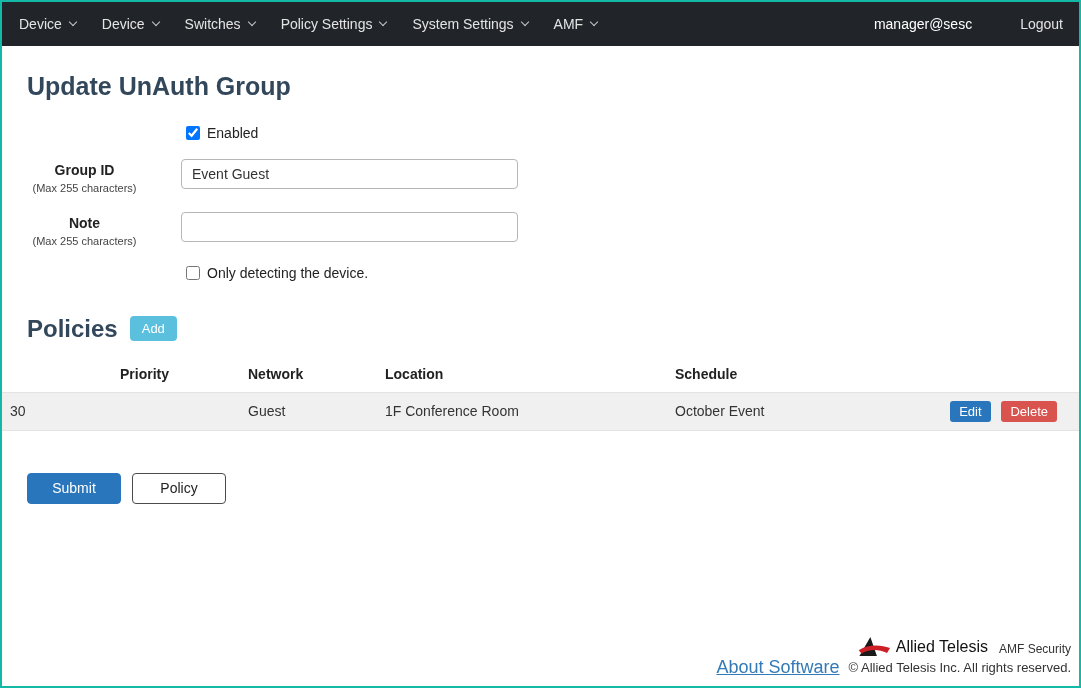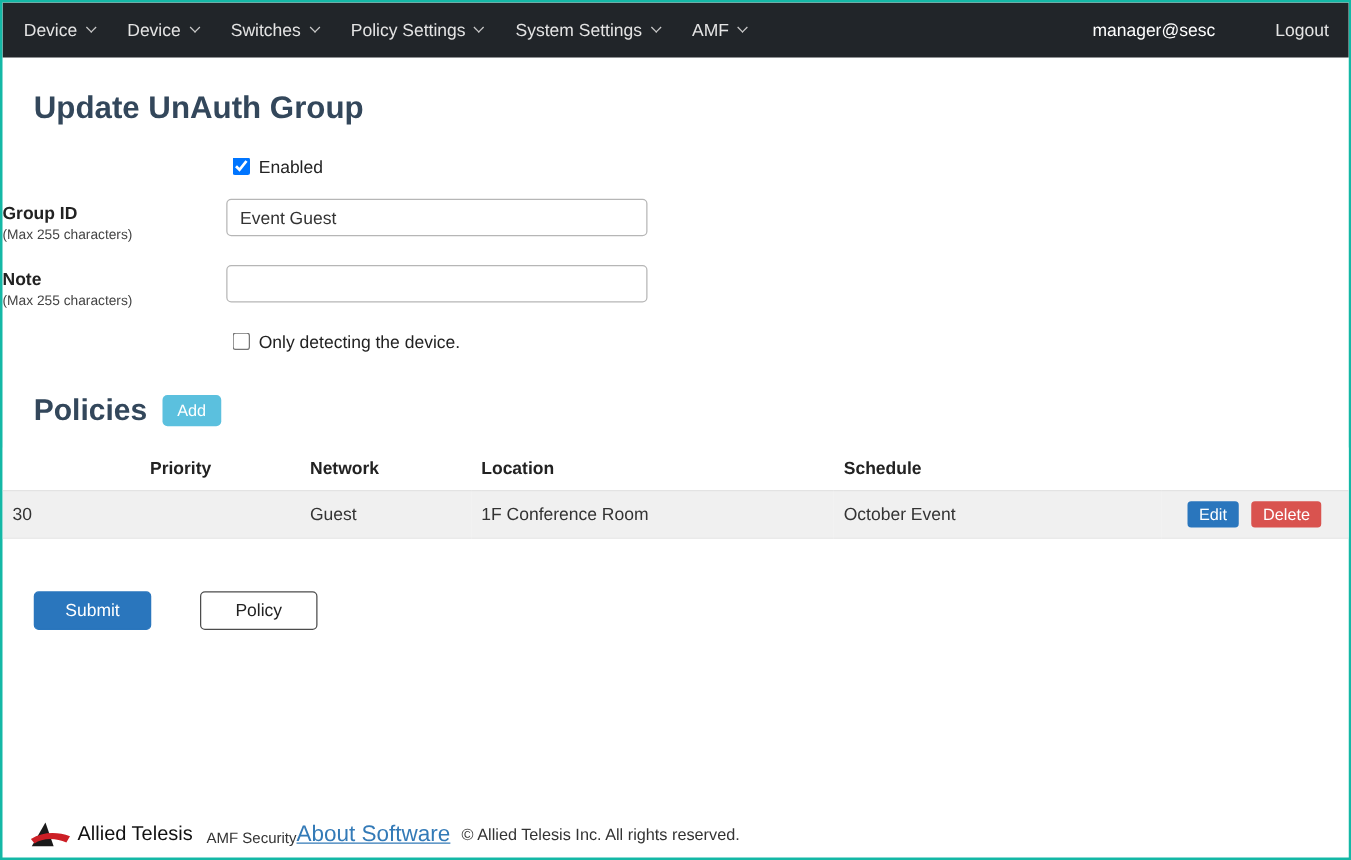--- a/index.html
+++ b/index.html
@@ -40,21 +40,21 @@
 
   
   main { flex: 1; padding-top: 26px; overflow: hidden; }
   .page-title {
     margin: 0 0 0 25px;
     font-size: 25px; font-weight: bold; color: #33475b;
   }
 
   .form { margin-top: 24px; }
   .form-row { display: flex; margin-bottom: 18px; }
-  .label-col { width: 165px; text-align: left; padding-top: 3px; flex-shrink: 0; }
+  .label-col { width: 165px; text-align: center; padding-top: 3px; flex-shrink: 0; }
   .field-label { font-size: 14px; font-weight: bold; color: #222; line-height: 1.2; }
   .field-hint { font-size: 11px; color: #444; margin-top: 3px; }
   .field-col { margin-left: 14px; }
   .text-input {
     width: 337px; height: 30px;
     border: 1px solid #b6b6b6; border-radius: 4px;
     padding: 0 10px; font-size: 14px; color: #333;
     font-family: inherit; outline: none; background: #fff;
   }
   .checkbox-row {
@@ -88,38 +88,39 @@
   .policies-table tbody tr { background: #f0f0f0; border-top: 1px solid #e3e3e3; border-bottom: 1px solid #e3e3e3; }
   .cell-actions { text-align: right; padding-right: 22px !important; white-space: nowrap; }
   .btn-edit, .btn-delete {
     color: #fff; border: none; border-radius: 3px;
     font-size: 13px; padding: 3px 9px; cursor: pointer; font-family: inherit;
   }
   .btn-edit { background: #2a76bd; margin-right: 7px; }
   .btn-delete { background: #d9534f; }
 
   
-  .action-buttons { display: flex; margin: 42px 0 0 25px; gap: 28px; }
+  .action-buttons { display: flex; margin: 42px 0 0 25px; }
   .btn-submit {
     background: #2a76bd; color: #fff;
     border: 1px solid #2a76bd; border-radius: 4px;
     width: 94px; height: 31px; font-size: 14px; cursor: pointer; font-family: inherit;
     margin-right: 11px;
   }
   .btn-cancel {
     background: #fff; color: #222;
     border: 1px solid #4c4c4c; border-radius: 4px;
     width: 94px; height: 31px; font-size: 14px; cursor: pointer; font-family: inherit;
   }
 
   
   footer {
     flex-shrink: 0;
-    display: flex; align-items: flex-end; 
+    display: flex; align-items: flex-end; justify-content: space-between;
     padding: 0 8px 8px 22px;
+    flex-direction: column;
   }
   .footer-left { display: flex; align-items: center; }
   .logo-svg { display: block; }
   .brand-text { font-size: 16px; color: #111; margin-left: 6px; }
   .product-text { font-size: 12px; color: #333; margin-left: 11px; position: relative; top: 2px; }
   .footer-right { display: flex; align-items: center; font-size: 13px; color: #333; }
   .about-link { color: #337ab7; text-decoration: underline; cursor: pointer; margin-right: 9px; font-size: 18px; }
 </style>
 </head>
 <body>

